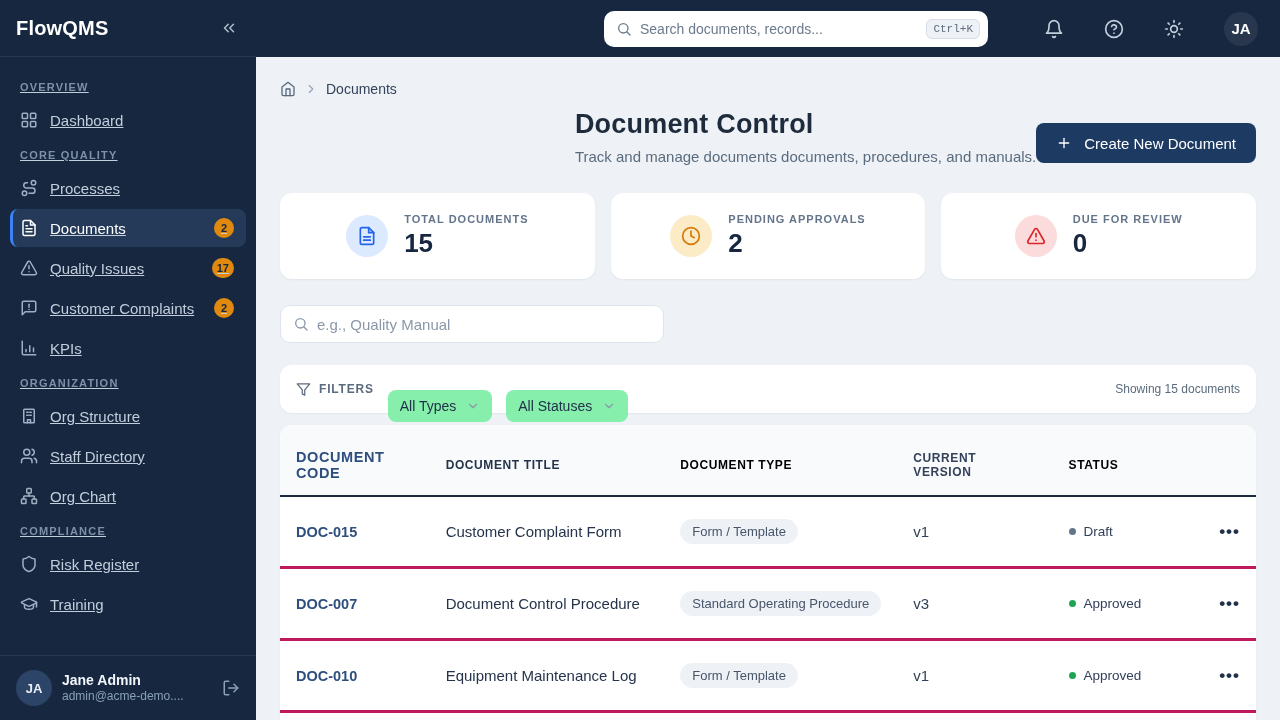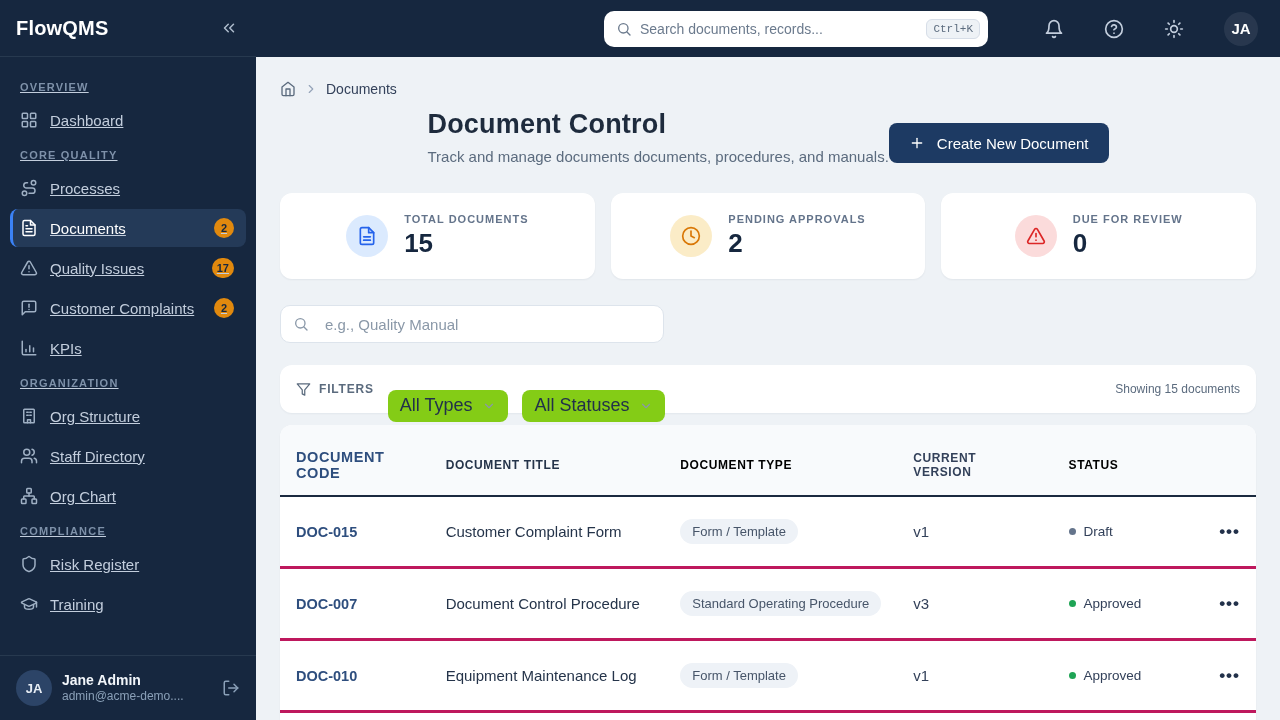--- a/index.html
+++ b/index.html
@@ -45,46 +45,46 @@
   .kbd { background:#eef2f6; border:1px solid #d7dee8; color:#5b6b7e; font-size:11px;
     font-family:"Liberation Mono", monospace; border-radius:6px; padding:3px 6px; }
   .top-ico { color:#c3cedd; display:flex; cursor:pointer; }
   .top-avatar { color:#fff; font-size:15px; font-weight:bold; width:34px; height:34px;
     border-radius:50%; background:rgba(255,255,255,.08); display:flex; align-items:center;
     justify-content:center; cursor:pointer; }
 
   .content { flex:1; padding:22px 24px 0; overflow:hidden; }
   .crumbs { display:flex; align-items:center; gap:8px; color:#5b6b7e; font-size:14px; margin:2px 0 12px; }
   .crumbs .crumb-page { color:#33415a; }
-  .title-row { display:flex; align-items:flex-start; justify-content:center; }
+  .title-row { display:flex; align-items:flex-start; justify-content:flex-end; }
   h1 { font-size:27px; color:#1e2b3d; font-weight:bold; letter-spacing:.2px; }
   .subtitle { color:#5b6b7e; font-size:15px; margin-top:8px; }
   .primary-btn { background:#1d3a63; color:#fff; border:none; border-radius:8px; height:40px;
     padding:0 20px; font-size:15px; display:flex; align-items:center; gap:12px; cursor:pointer;
     font-family:"Liberation Sans", sans-serif; margin-top:14px; }
 
   .stats { display:flex; gap:16px; margin-top:28px; }
   .stat-card { flex:1; background:#fff; border-radius:12px; padding:20px; display:flex;
     align-items:center; gap:16px; box-shadow:0 1px 2px rgba(16,30,54,.06);justify-content:center; }
   .stat-ico { width:42px; height:42px; border-radius:50%; display:flex; align-items:center; justify-content:center; }
   .stat-label { font-size:11px; font-weight:bold; letter-spacing:1px; color:#64748b; text-transform:uppercase; }
   .stat-value { font-size:26px; font-weight:bold; color:#16273f; margin-top:3px; }
 
   .doc-search { margin-top:26px; width:384px; height:38px; background:#fff; border:1px solid #dde4ec;
     border-radius:10px; display:flex; align-items:center; gap:8px; padding:0 12px; }
   .doc-search input { border:none; outline:none; flex:1; font-size:15px; color:#334155;
-    background:transparent; font-family:"Liberation Sans", sans-serif;margin-left:8px; }
+    background:transparent; font-family:"Liberation Sans", sans-serif; }
   .doc-search input::placeholder { color:#8a98a8; }
 
   .filter-bar { margin-top:22px; background:#fff; border-radius:12px; height:48px; display:flex;
     align-items:center; gap:14px; padding:0 16px; box-shadow:0 1px 2px rgba(16,30,54,.05); }
   .filters-label { display:flex; align-items:center; gap:8px; color:#5b6b7e; font-size:12px;
     font-weight:bold; letter-spacing:.8px; }
-  .select-pill { background:#84cc16; border-radius:8px; height:32px; display:flex; align-items:center;
-    gap:10px; padding:0 12px; font-size:18px; color:#22314a; cursor:pointer;margin-top:33px; }
+  .select-pill { background:#86efac; border-radius:8px; height:32px; display:flex; align-items:center;
+    gap:10px; padding:0 12px; font-size:14px; color:#22314a; cursor:pointer;margin-top:33px; }
   .select-pill .chev { color:#8a98a8; display:flex; }
   .showing { margin-left:auto; color:#5b6b7e; font-size:12px; }
 
   .table-card { margin-top:12px; background:#fff; border-radius:12px; padding-top:0;
     box-shadow:0 1px 2px rgba(16,30,54,.05); overflow:hidden; }
   table { width:100%; border-collapse:collapse; }
   thead th { text-align:left; font-size:12px; font-weight:bold; letter-spacing:.6px; color:#000000;
     text-transform:uppercase; background:#f8fafc; padding:24px 16px 14px; border-bottom:2px solid #1b2a3f; }
   tbody td { padding:22px 16px; border-bottom:3px solid #be185d; font-size:15px; vertical-align:middle; }
   tbody tr:last-child td { border-bottom:none; }

